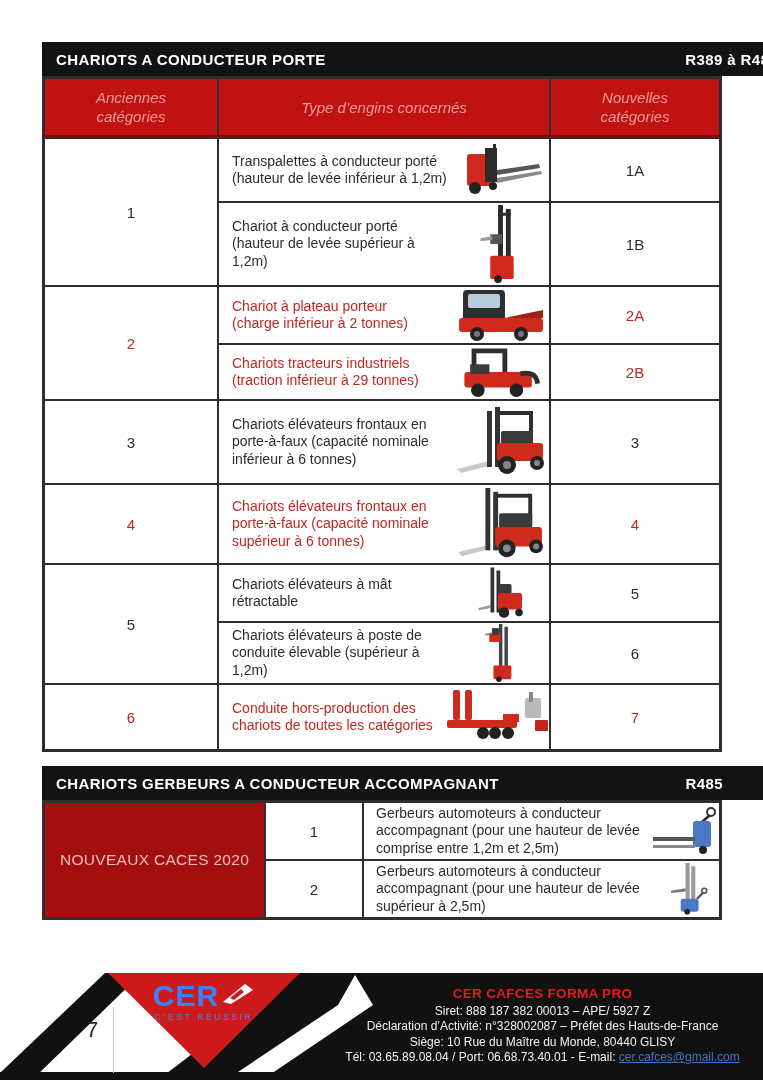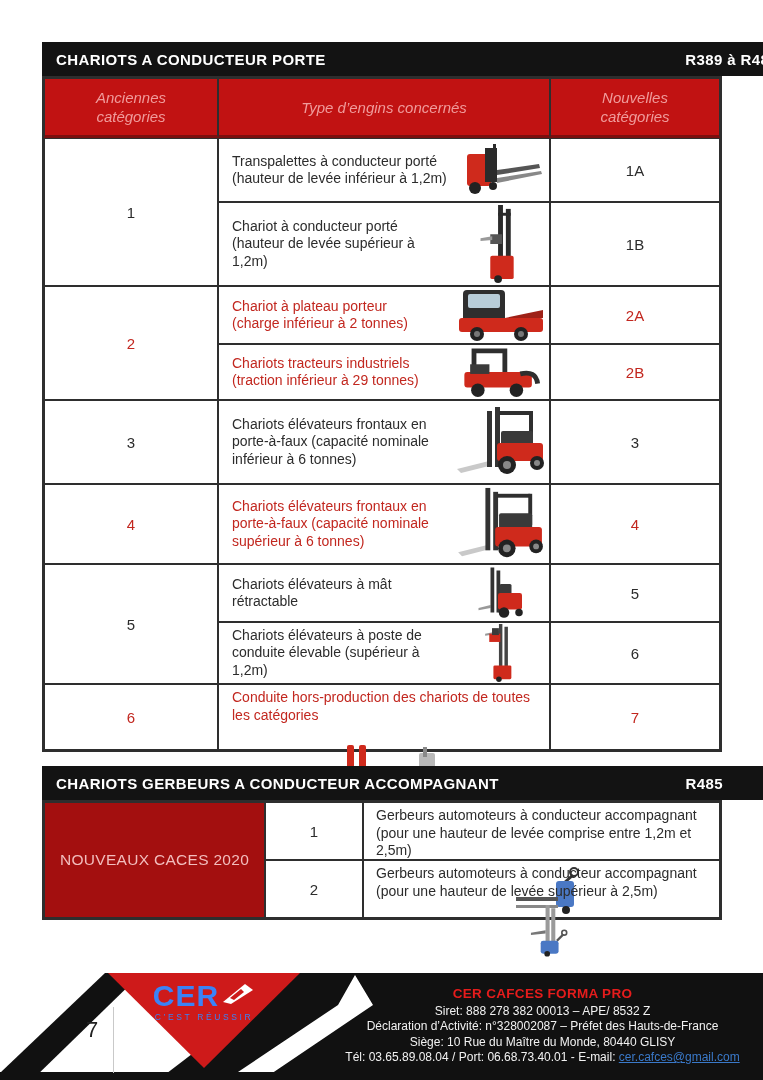--- a/index.html
+++ b/index.html
@@ -26,21 +26,21 @@
   .desc{justify-content:flex-start;text-align:left;font-size:14px;line-height:17.5px;padding:4px 0 4px 13px;}
   .desc .txt{flex:1 1 auto;}
   .desc .icon{flex:0 0 96px;display:flex;align-items:center;justify-content:center;}
   .red{color:#c2271f;}
 
   
   .t2grid{position:absolute;left:42px;top:800px;width:676px;display:grid;
           grid-template-columns:221px 98px 357px;grid-template-rows:58px 58px;
           border:2px solid #2e2e2e;background:#fff;}
   .label2{background:#a30f0f;color:#f2bdbd;font-size:15.5px;text-align:center;letter-spacing:.3px;}
-  .desc2{justify-content:flex-start;text-align:left;font-size:14px;line-height:17.5px;padding:4px 0 4px 12px;flex-direction:column;}
+  .desc2{justify-content:flex-start;text-align:left;font-size:14px;line-height:17.5px;padding:4px 0 4px 12px;}
   .desc2 .txt{flex:1 1 auto;}
   .desc2 .icon{flex:0 0 62px;display:flex;align-items:center;justify-content:center;}
 
   
   .footer{position:absolute;left:0;top:965px;width:763px;height:115px;}
   .shape{position:absolute;left:0;top:0;width:763px;height:115px;}
   .stripeA{background:#111;clip-path:polygon(105px 8px,142px 8px,32px 115px,0px 115px,0px 108px);}
   .bandB{background:#111;clip-path:polygon(298px 8px,763px 8px,763px 115px,158px 115px);}
   .whiteS1{background:#fff;clip-path:polygon(355px 10px,373px 40px,262px 115px,226px 115px,338px 40px);}
   .redTri{background:#ce1a1a;clip-path:polygon(108px 8px,300px 8px,204px 103px);}
@@ -202,21 +202,21 @@
             <rect x="10" y="14" width="16" height="12" fill="#cf2a1c"></rect>
             <rect x="14" y="6" width="10" height="10" fill="#3a3a3a"></rect>
             <rect x="16" y="60" width="26" height="20" rx="2" fill="#cf2a1c"></rect>
             <circle cx="24" cy="80" r="4" fill="#222"></circle>
           </svg>
       </span>
     </div>
     <div class="cell" style="grid-column:3;grid-row:9;">6</div>
 
     <div class="cell red" style="grid-column:1;grid-row:10;">6</div>
-    <div class="cell desc red" style="grid-column:2;grid-row:10;flex-direction:column;">
+    <div class="cell desc red" style="grid-column:2;grid-row:10;">
       <span class="txt">Conduite hors-production des chariots de toutes les catégories</span>
       <span class="icon">
         <svg width="104" height="58" viewBox="0 0 104 58">
             <rect x="8" y="2" width="7" height="30" rx="2" fill="#cf2a1c"></rect>
             <rect x="20" y="2" width="7" height="30" rx="2" fill="#cf2a1c"></rect>
             <rect x="2" y="32" width="70" height="8" rx="2" fill="#cf2a1c"></rect>
             <rect x="58" y="26" width="16" height="8" fill="#cf2a1c"></rect>
             <circle cx="38" cy="45" r="6" fill="#222"></circle>
             <circle cx="50" cy="45" r="6" fill="#222"></circle>
             <circle cx="63" cy="45" r="6" fill="#222"></circle>
@@ -280,20 +280,20 @@
           </svg></span>
       <div class="tag">C’EST RÉUSSIR</div>
     </div>
 
     <div class="bottomStrip"></div>
     <div class="vline"></div>
     <div class="pagenum">7</div>
 
     <div class="ftext">
       <div class="company">CER CAFCES FORMA PRO</div>
-      <div>Siret: 888 278 382 00013 – APE/ 8532 Z</div>
+      <div>Siret: 888 187 382 00013 – APE/ 5927 Z</div>
       <div>Déclaration d’Activité: n°328002087 – Préfet des Hauts-de-France</div>
       <div>Siège: 10 Rue du Maître du Monde, 80440 GLISY</div>
       <div><span>Tél: 03.65.89.08.04 / Port: 06.68.73.40.01 - E-mail: </span><a href="#">cer.cafces@gmail.com</a></div>
     </div>
   </div>
 
 </div>
 
 </body></html>

